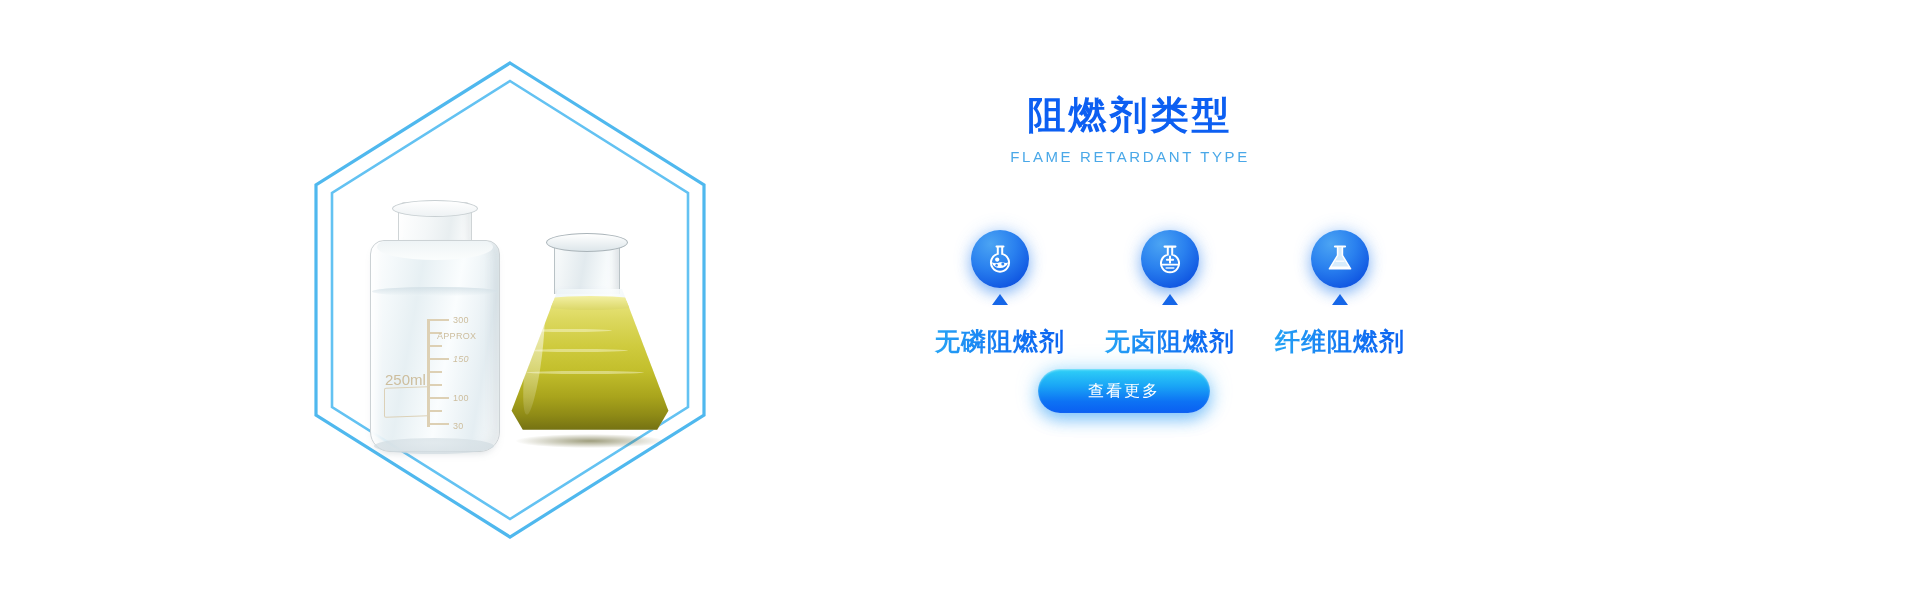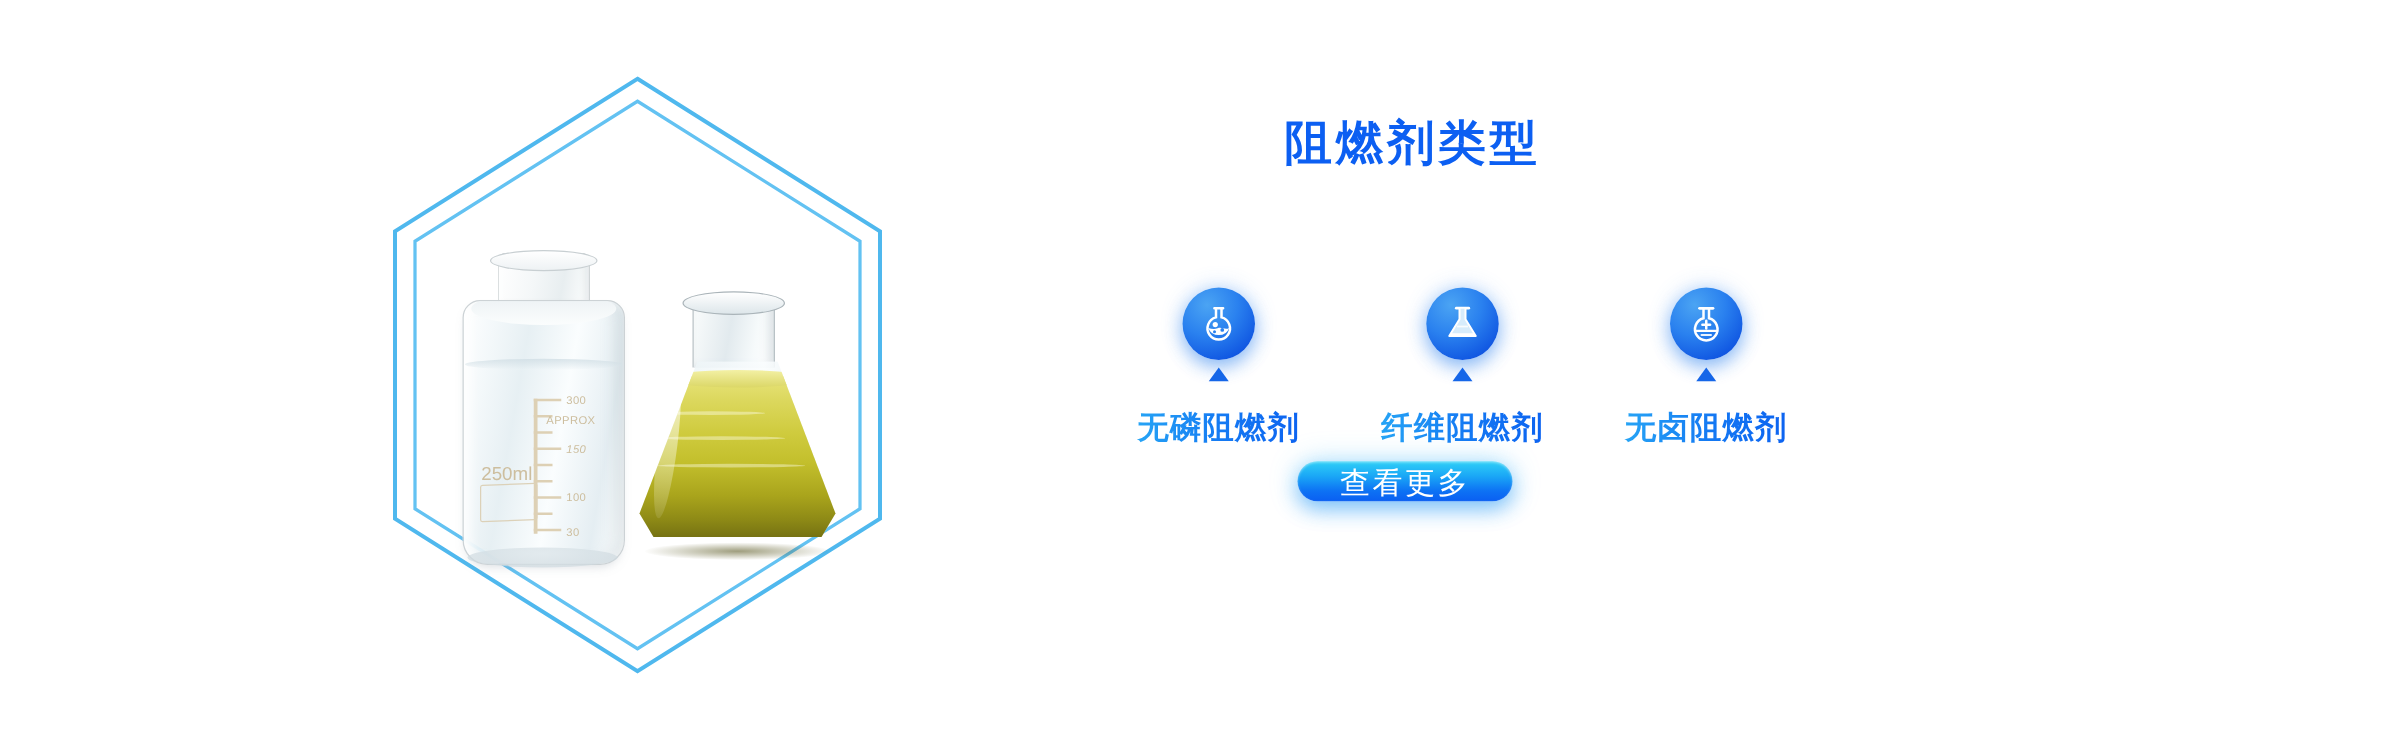--- a/index.html
+++ b/index.html
@@ -251,21 +251,21 @@
     letter-spacing: 2.6px;
     white-space: nowrap;
   }
 
   .types {
     position: absolute;
     left: 0;
     top: 134px;
     width: 560px;
     display: flex;
-    justify-content: space-between;
+    justify-content: center;
   }
   .type-item {
     width: 170px;
     text-align: center;
   }
   .icon-wrap {
     position: relative;
     width: 58px;
     height: 58px;
     margin: 0 auto;
@@ -303,26 +303,26 @@
     background-clip: text;
     color: transparent;
     -webkit-text-fill-color: transparent;
   }
 
   .more-btn {
     position: absolute;
     left: 148px;
     top: 273px;
     width: 172px;
-    height: 32px;
+    height: 44px;
     border: none;
     border-radius: 24px;
     cursor: pointer;
     color: #ffffff;
-    font-size: 24px;
+    font-size: 16px;
     letter-spacing: 2px;
     font-family: "Liberation Sans", "DejaVu Sans", sans-serif;
     background: linear-gradient(180deg, #2fd0f7 0%, #1aa6f6 38%, #0d72f4 74%, #0a5ff2 100%);
     box-shadow: 0 7px 16px rgba(24,140,245,.45),
                 0 0 22px rgba(60,190,250,.35),
                 inset 0 1px 2px rgba(255,255,255,.45);
   }
 </style>
 </head>
 <body>
@@ -385,20 +385,21 @@
         <div class="flask-shadow"></div>
       </div>
 
     </div>
   </div>
 
   <div class="content">
 
     <div class="title-block">
       <h1 class="title">阻燃剂类型</h1>
+      <div class="subtitle">FLAME RETARDANT TYPE</div>
     </div>
 
     <div class="types">
 
       <div class="type-item">
         <div class="icon-wrap">
           <div class="icon-circle">
             <svg width="34" height="34" viewBox="0 0 34 34">
               <path d="M13.5 4.5 h7 M14.8 4.5 v7.4 a9 9 0 1 0 4.4 0 v-7.4" fill="none" stroke="#ffffff" stroke-width="2" stroke-linecap="round"></path>
               <path d="M8.6 20.3 a9 9 0 0 0 16.8 0 c-3.2 1.9 -6.2 -1.1 -9.3 .3 c-2.4 1.1 -5 .5 -7.5 -.3 z" fill="#ffffff"></path>
@@ -409,45 +410,45 @@
           </div>
           <div class="pointer"></div>
         </div>
         <div class="type-label">无磷阻燃剂</div>
       </div>
 
       <div class="type-item">
         <div class="icon-wrap">
           <div class="icon-circle">
             <svg width="34" height="34" viewBox="0 0 34 34">
-              <path d="M12 4.5 h10" fill="none" stroke="#ffffff" stroke-width="2.2" stroke-linecap="round"></path>
-              <path d="M14.6 5 v8.4 L6.4 26.8 h21.2 L19.4 13.4 V5" fill="#ffffff" stroke="#ffffff" stroke-width="1.6" stroke-linejoin="round"></path>
-              <path d="M15.4 5 v8.6 L8.6 24.6 h16.8 L18.6 13.6 V5" fill="#d7ecfb"></path>
-              <path d="M12.6 19.2 h8.8" stroke="#ffffff" stroke-width="1.4" opacity=".85"></path>
-            </svg>
-          </div>
-          <div class="pointer"></div>
-        </div>
-        <div class="type-label">纤维阻燃剂</div>
-      </div>
-
-      <div class="type-item">
-        <div class="icon-wrap">
-          <div class="icon-circle">
-            <svg width="34" height="34" viewBox="0 0 34 34">
               <path d="M11.6 4.6 h10.8" fill="none" stroke="#ffffff" stroke-width="2.2" stroke-linecap="round"></path>
               <path d="M14.8 5 v7.6 a9 9 0 1 0 4.4 0 v-7.6" fill="none" stroke="#ffffff" stroke-width="2" stroke-linecap="round"></path>
               <path d="M17 14.6 v6.2 M13.9 17.7 h6.2" stroke="#ffffff" stroke-width="2" stroke-linecap="round"></path>
               <path d="M8.7 22.6 h16.6" stroke="#ffffff" stroke-width="1.8" stroke-linecap="round"></path>
               <path d="M13.2 26 h7.6" stroke="#ffffff" stroke-width="1.6" stroke-linecap="round" opacity=".9"></path>
             </svg>
           </div>
           <div class="pointer"></div>
         </div>
         <div class="type-label">无卤阻燃剂</div>
       </div>
 
+      <div class="type-item">
+        <div class="icon-wrap">
+          <div class="icon-circle">
+            <svg width="34" height="34" viewBox="0 0 34 34">
+              <path d="M12 4.5 h10" fill="none" stroke="#ffffff" stroke-width="2.2" stroke-linecap="round"></path>
+              <path d="M14.6 5 v8.4 L6.4 26.8 h21.2 L19.4 13.4 V5" fill="#ffffff" stroke="#ffffff" stroke-width="1.6" stroke-linejoin="round"></path>
+              <path d="M15.4 5 v8.6 L8.6 24.6 h16.8 L18.6 13.6 V5" fill="#d7ecfb"></path>
+              <path d="M12.6 19.2 h8.8" stroke="#ffffff" stroke-width="1.4" opacity=".85"></path>
+            </svg>
+          </div>
+          <div class="pointer"></div>
+        </div>
+        <div class="type-label">纤维阻燃剂</div>
+      </div>
+
     </div>
 
     <button class="more-btn">查看更多</button>
 
   </div>
 </div>
 
 </body></html>

